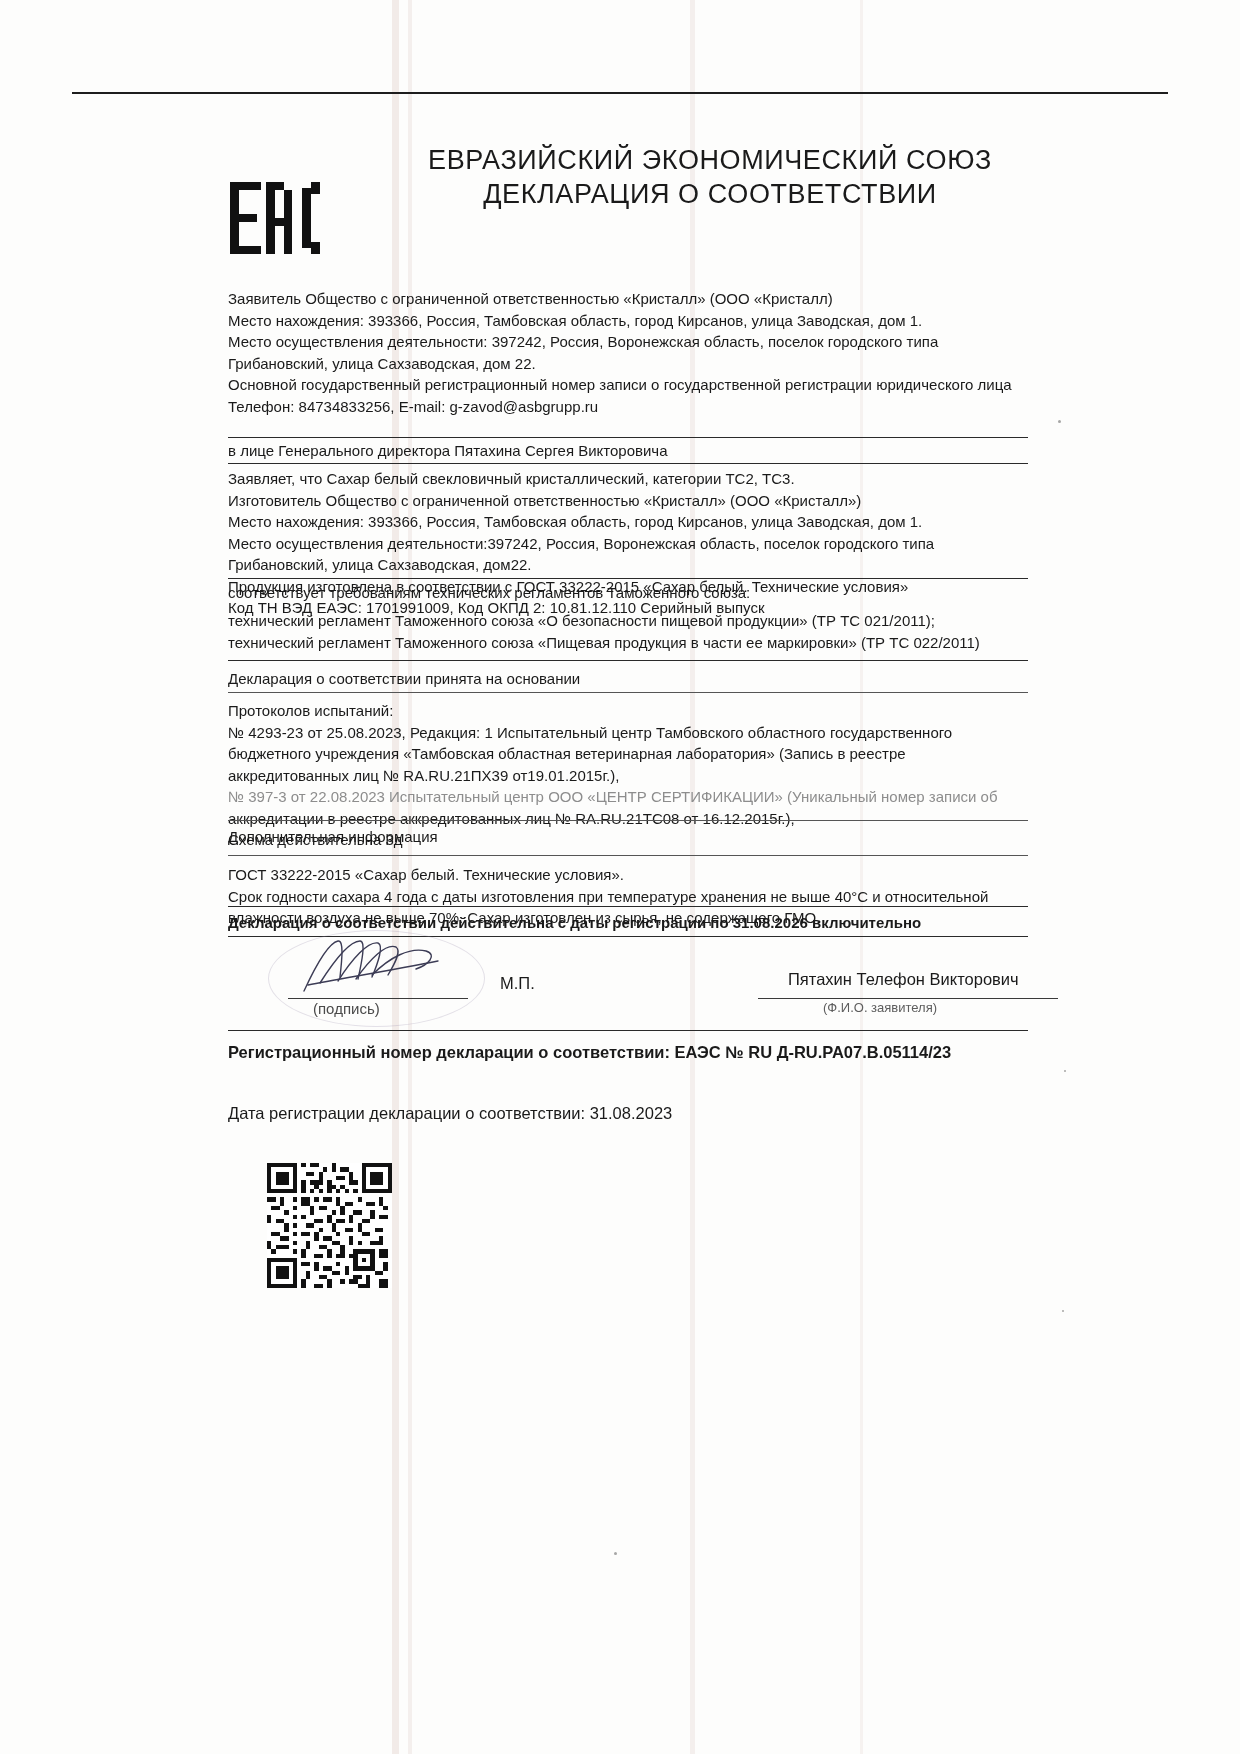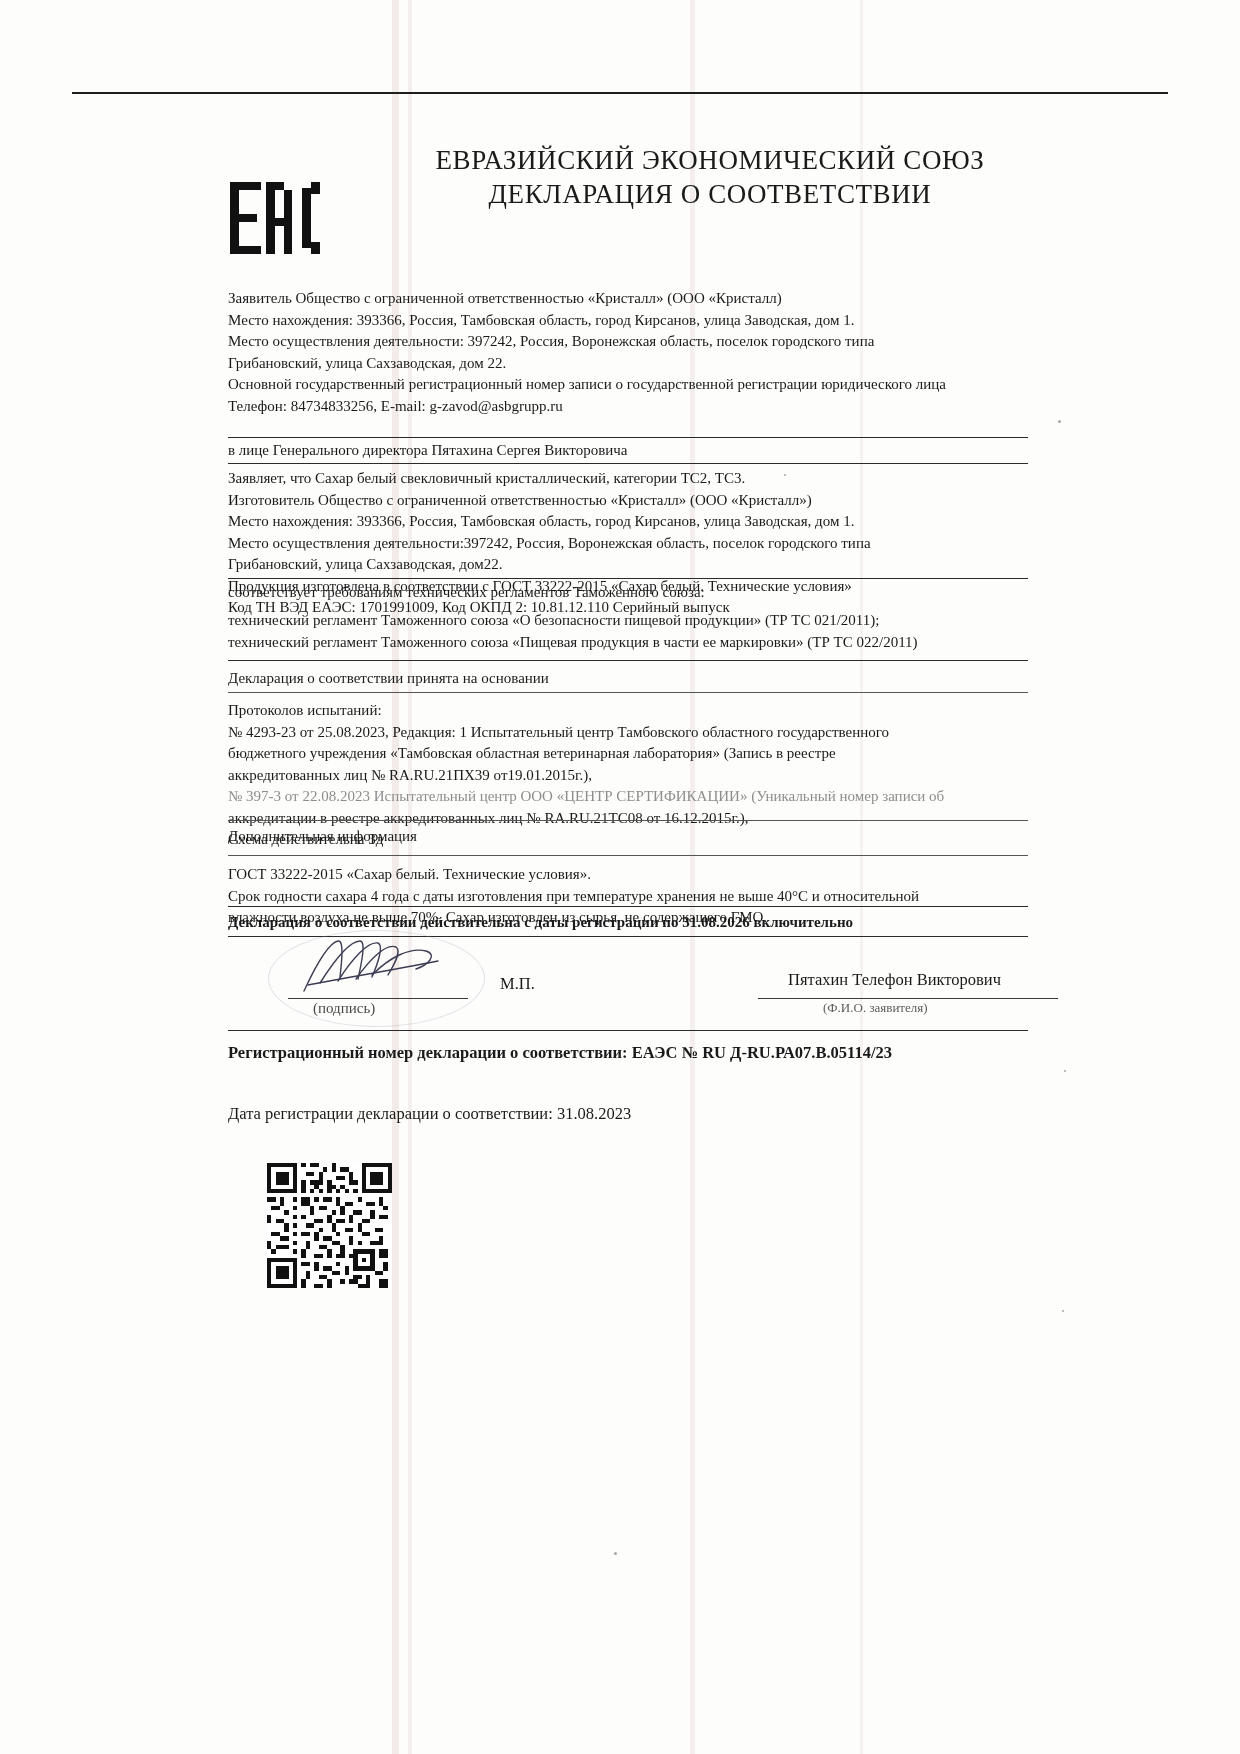--- a/index.html
+++ b/index.html
@@ -5,21 +5,21 @@
   html, body {
     margin: 0;
     padding: 0;
     background: #ffffff;
   }
   .page {
     position: relative;
     width: 1240px;
     height: 1754px;
     background: #fdfdfc;
-    font-family: Liberation Serif, serif;
+    font-family: Liberation Sans, sans-serif;
     color: #1a1a1a;
     overflow: hidden;
   }
   
   .streak {
     position: absolute;
     top: 0;
     bottom: 0;
     width: 10px;
     background: rgba(214, 196, 190, 0.30);

